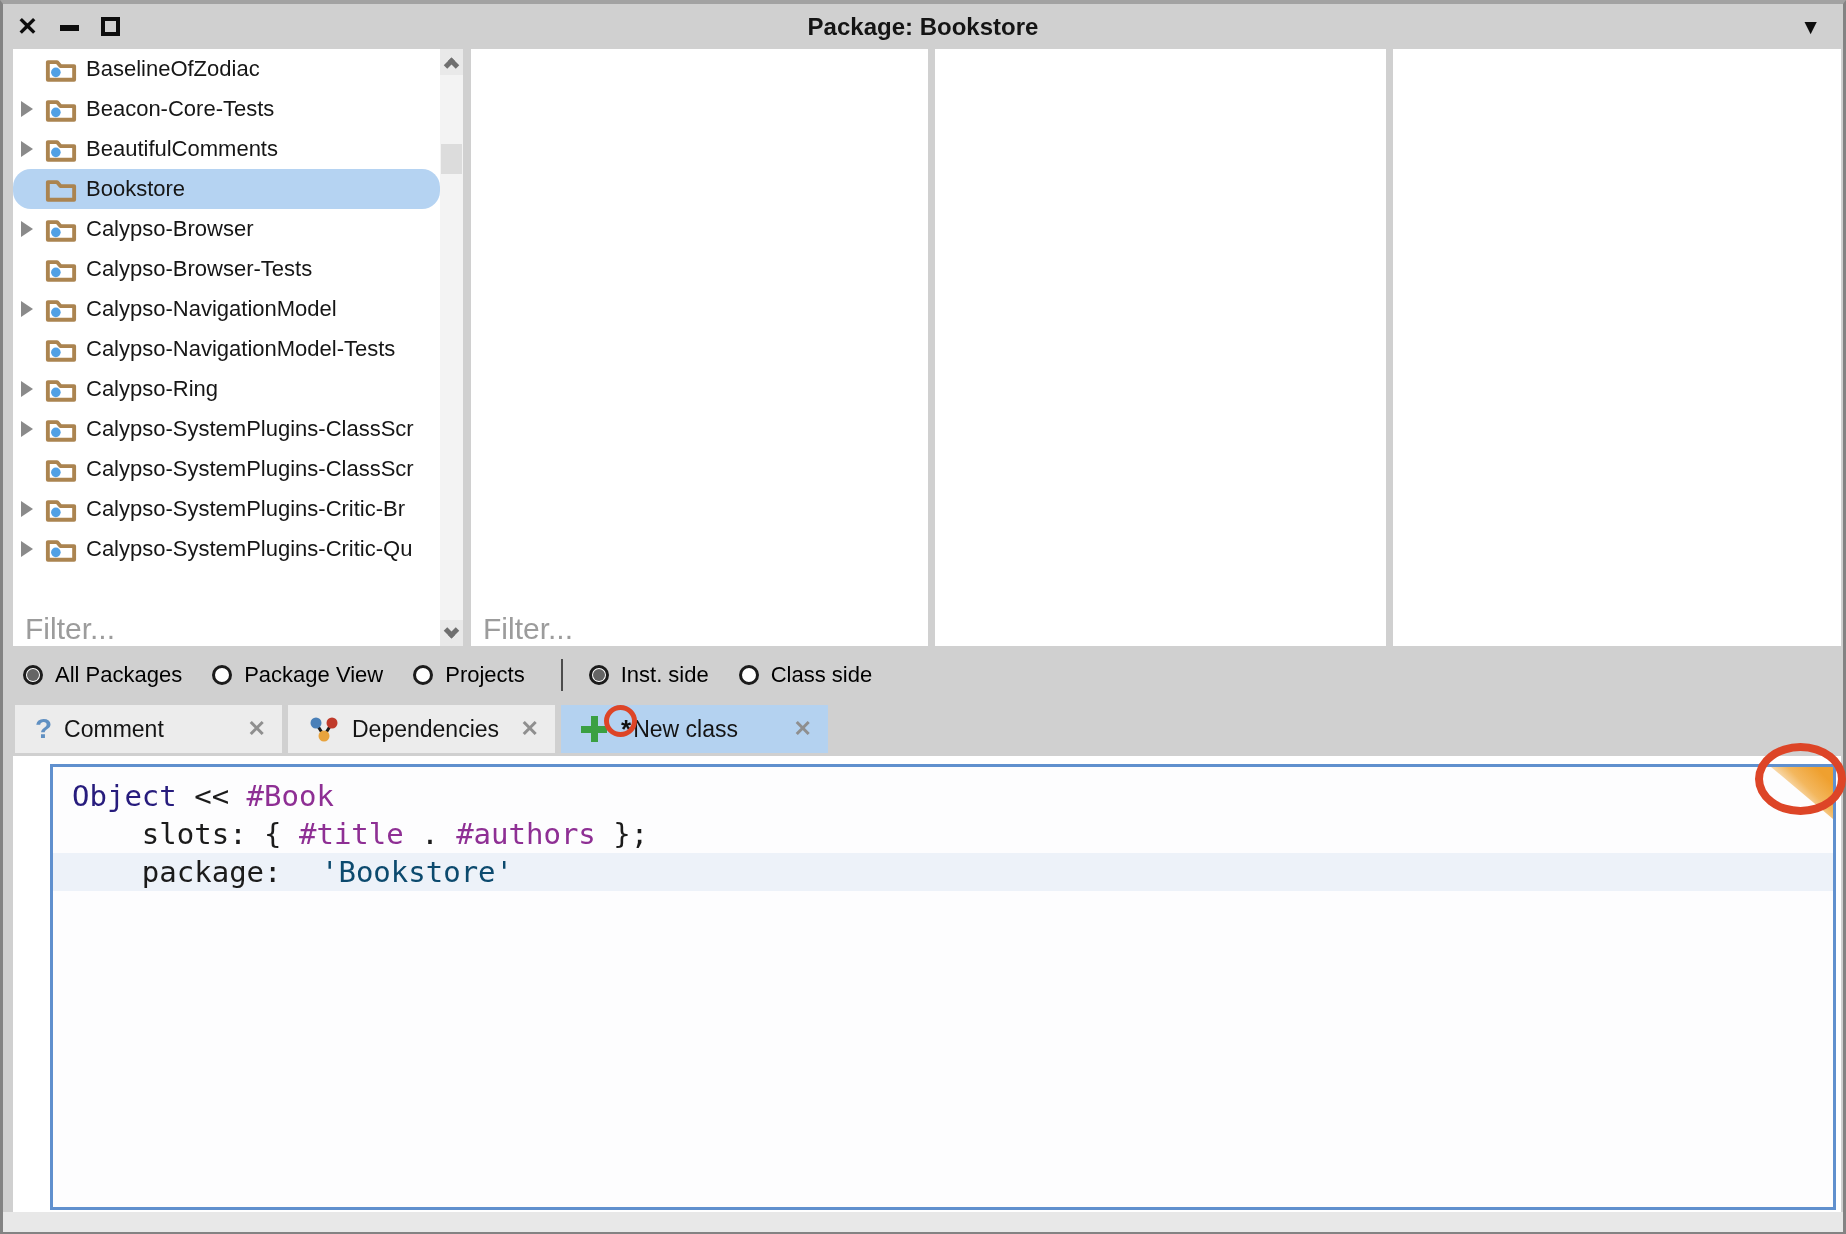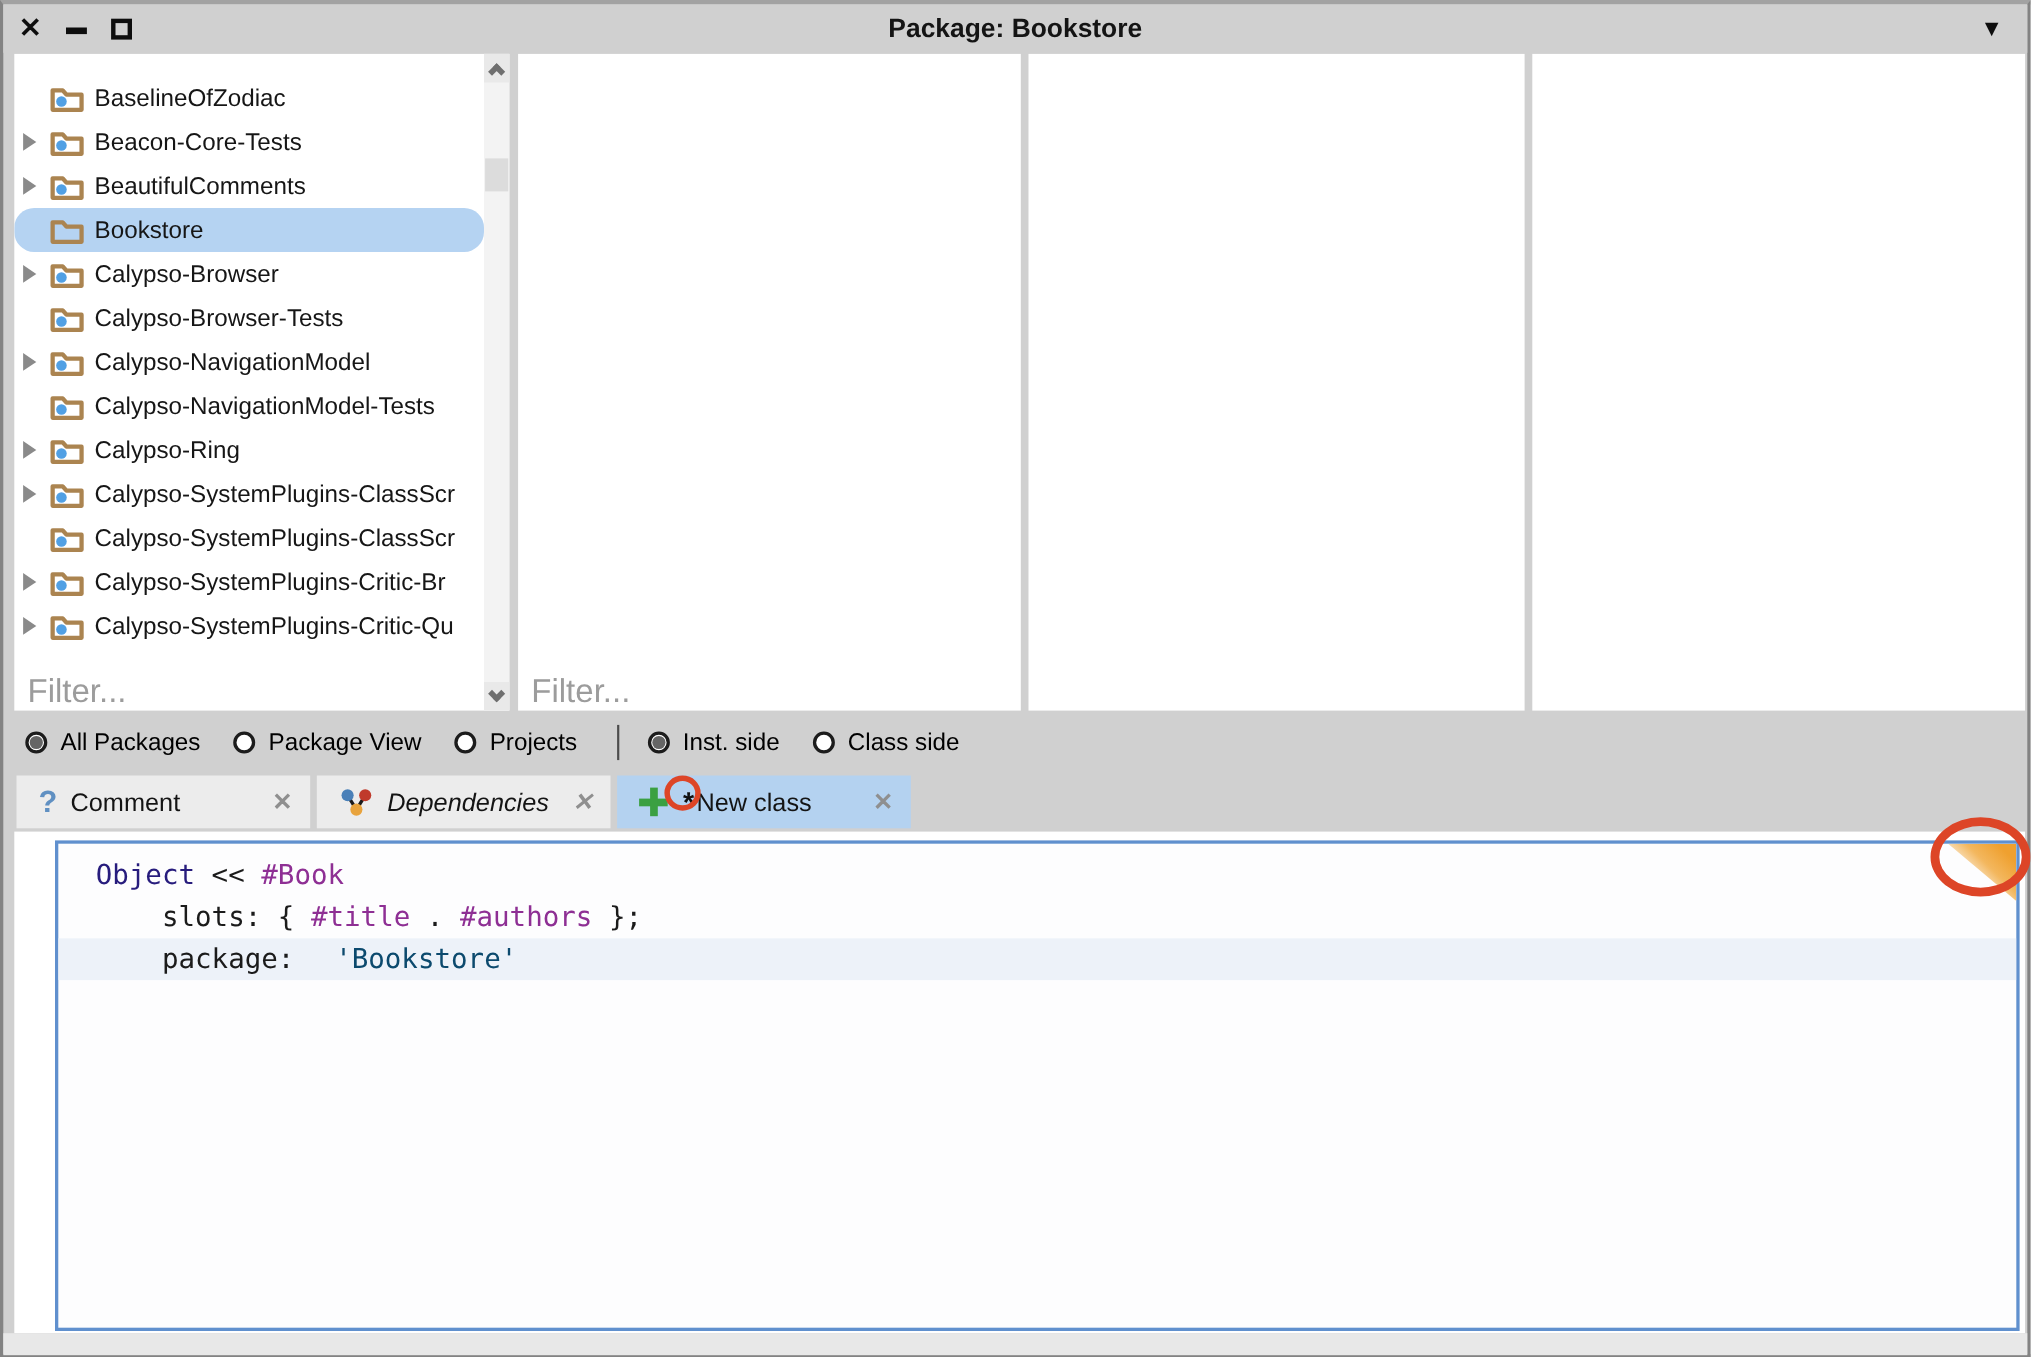--- a/index.html
+++ b/index.html
@@ -22,21 +22,21 @@
   .title-dropdown { position:absolute; right:22px; top:11px; font-size:21px; color:#0d0d0d; }
 
   
   .pane { position:absolute; top:45px; height:597px; background:#ffffff; }
   .pane1 { left:10px;  width:450px; display:flex; }
   .pane2 { left:468px; width:457px; }
   .pane3 { left:932px; width:451px; }
   .pane4 { left:1390px; width:448px; }
 
   .tree-col { width:427px; height:100%; display:flex; flex-direction:column; }
-  .tree-list { height:562px; overflow:hidden; padding-top:20px; }
+  .tree-list { height:562px; overflow:hidden; padding-top:0; }
   .tree-row { height:40px; display:flex; align-items:center; padding-left:8px; white-space:nowrap; overflow:hidden; }
   .tree-row.selected { background:#b5d3f2;border-radius:18px; }
   .expand-arrow { width:24px; flex:0 0 24px; display:flex; align-items:center; }
   .expand-arrow i { display:block; width:0; height:0; border-left:12px solid #8a8a8a; border-top:8px solid transparent; border-bottom:8px solid transparent; }
   .folder-ico { flex:0 0 32px; width:32px; height:27px; margin-right:9px; }
   .tree-label { font-size:22px; color:#161616; }
 
   .filter-row { height:35px; display:flex; align-items:center; padding-left:12px; }
   .filter-input { border:none; outline:none; background:transparent; font-family:"Liberation Sans",sans-serif; font-size:30px; color:#333; width:90%; }
   .filter-input::placeholder { color:#9c9c9c; opacity:1; }
@@ -58,36 +58,36 @@
   .radio-circle.on { background:#fff; }
   .radio-circle.on::after { content:""; position:absolute; left:1px; top:1px; width:12px; height:12px; border-radius:50%; background:#656565; }
   .radio-sep { width:2px; height:32px; background:#4c4c4c; margin:0 26px 0 6px; }
   .radio-bar .pad-left { width:10px; }
 
   
   .tabbar { position:absolute; left:0; top:700px; width:1846px; height:50px; }
   .tab { position:absolute; top:1px; height:48px; background:#ececec; display:flex; align-items:center; padding:0 16px 0 20px; }
   .tab.selected { background:#b4d2f0; }
   .tab1 { left:12px;  width:267px; }
-  .tab2 { left:285px; width:267px;font-style:italic; }
+  .tab2 { left:285px; width:267px; }
   .tab3 { left:558px; width:267px; }
   .tab-label { font-size:23px; color:#141414; margin-left:12px; white-space:nowrap; }
   .tab-close { margin-left:auto; font-size:22px; color:#8f8f8f; font-weight:bold; }
   .q-icon { font-size:28px; font-weight:bold; color:#6090c2; }
   .plus-icon { position:relative; width:26px; height:26px; }
   .plus-icon::before { content:""; position:absolute; left:0; top:10px; width:26px; height:7px; background:#3ba042; }
   .plus-icon::after  { content:""; position:absolute; left:10px; top:0; width:7px; height:26px; background:#3ba042; }
   .dirty-star { font-size:26px; font-weight:bold; color:#111; margin-left:14px; }
   .tab3 .tab-label { margin-left:2px; }
 
   
   .editor-pane { position:absolute; left:10px; top:752px; width:1828px; height:456px; background:#ffffff; }
   .code-area { position:absolute; left:37px; top:8px; width:1786px; height:446px; background:#fdfdfe; border:3px solid #6090ce; overflow:hidden; }
   .code-body { position:absolute; left:0; top:10px; width:100%; }
-  .code-line { height:38px; line-height:38px; padding-left:34px; font-family:"DejaVu Sans Mono", monospace; font-size:25px; white-space:pre; }
+  .code-line { height:38px; line-height:38px; padding-left:19px; font-family:"DejaVu Sans Mono", monospace; font-size:29px; white-space:pre; }
   .code-line.hl { background:#edf2f9; }
   .seg-class  { color:#271c7d; }
   .seg-plain  { color:#1b1b1b; }
   .seg-symbol { color:#8e2f94; }
   .seg-string { color:#0c4a6e;margin-left:22px; }
 
   .corner-flag { position:absolute; right:0; top:0; width:62px; height:52px;
     background:linear-gradient(45deg, rgba(255,255,255,0) 30%, #f3b75e 60%, #efa02f 85%);
     clip-path:polygon(0 0, 100% 0, 100% 100%); }
 

